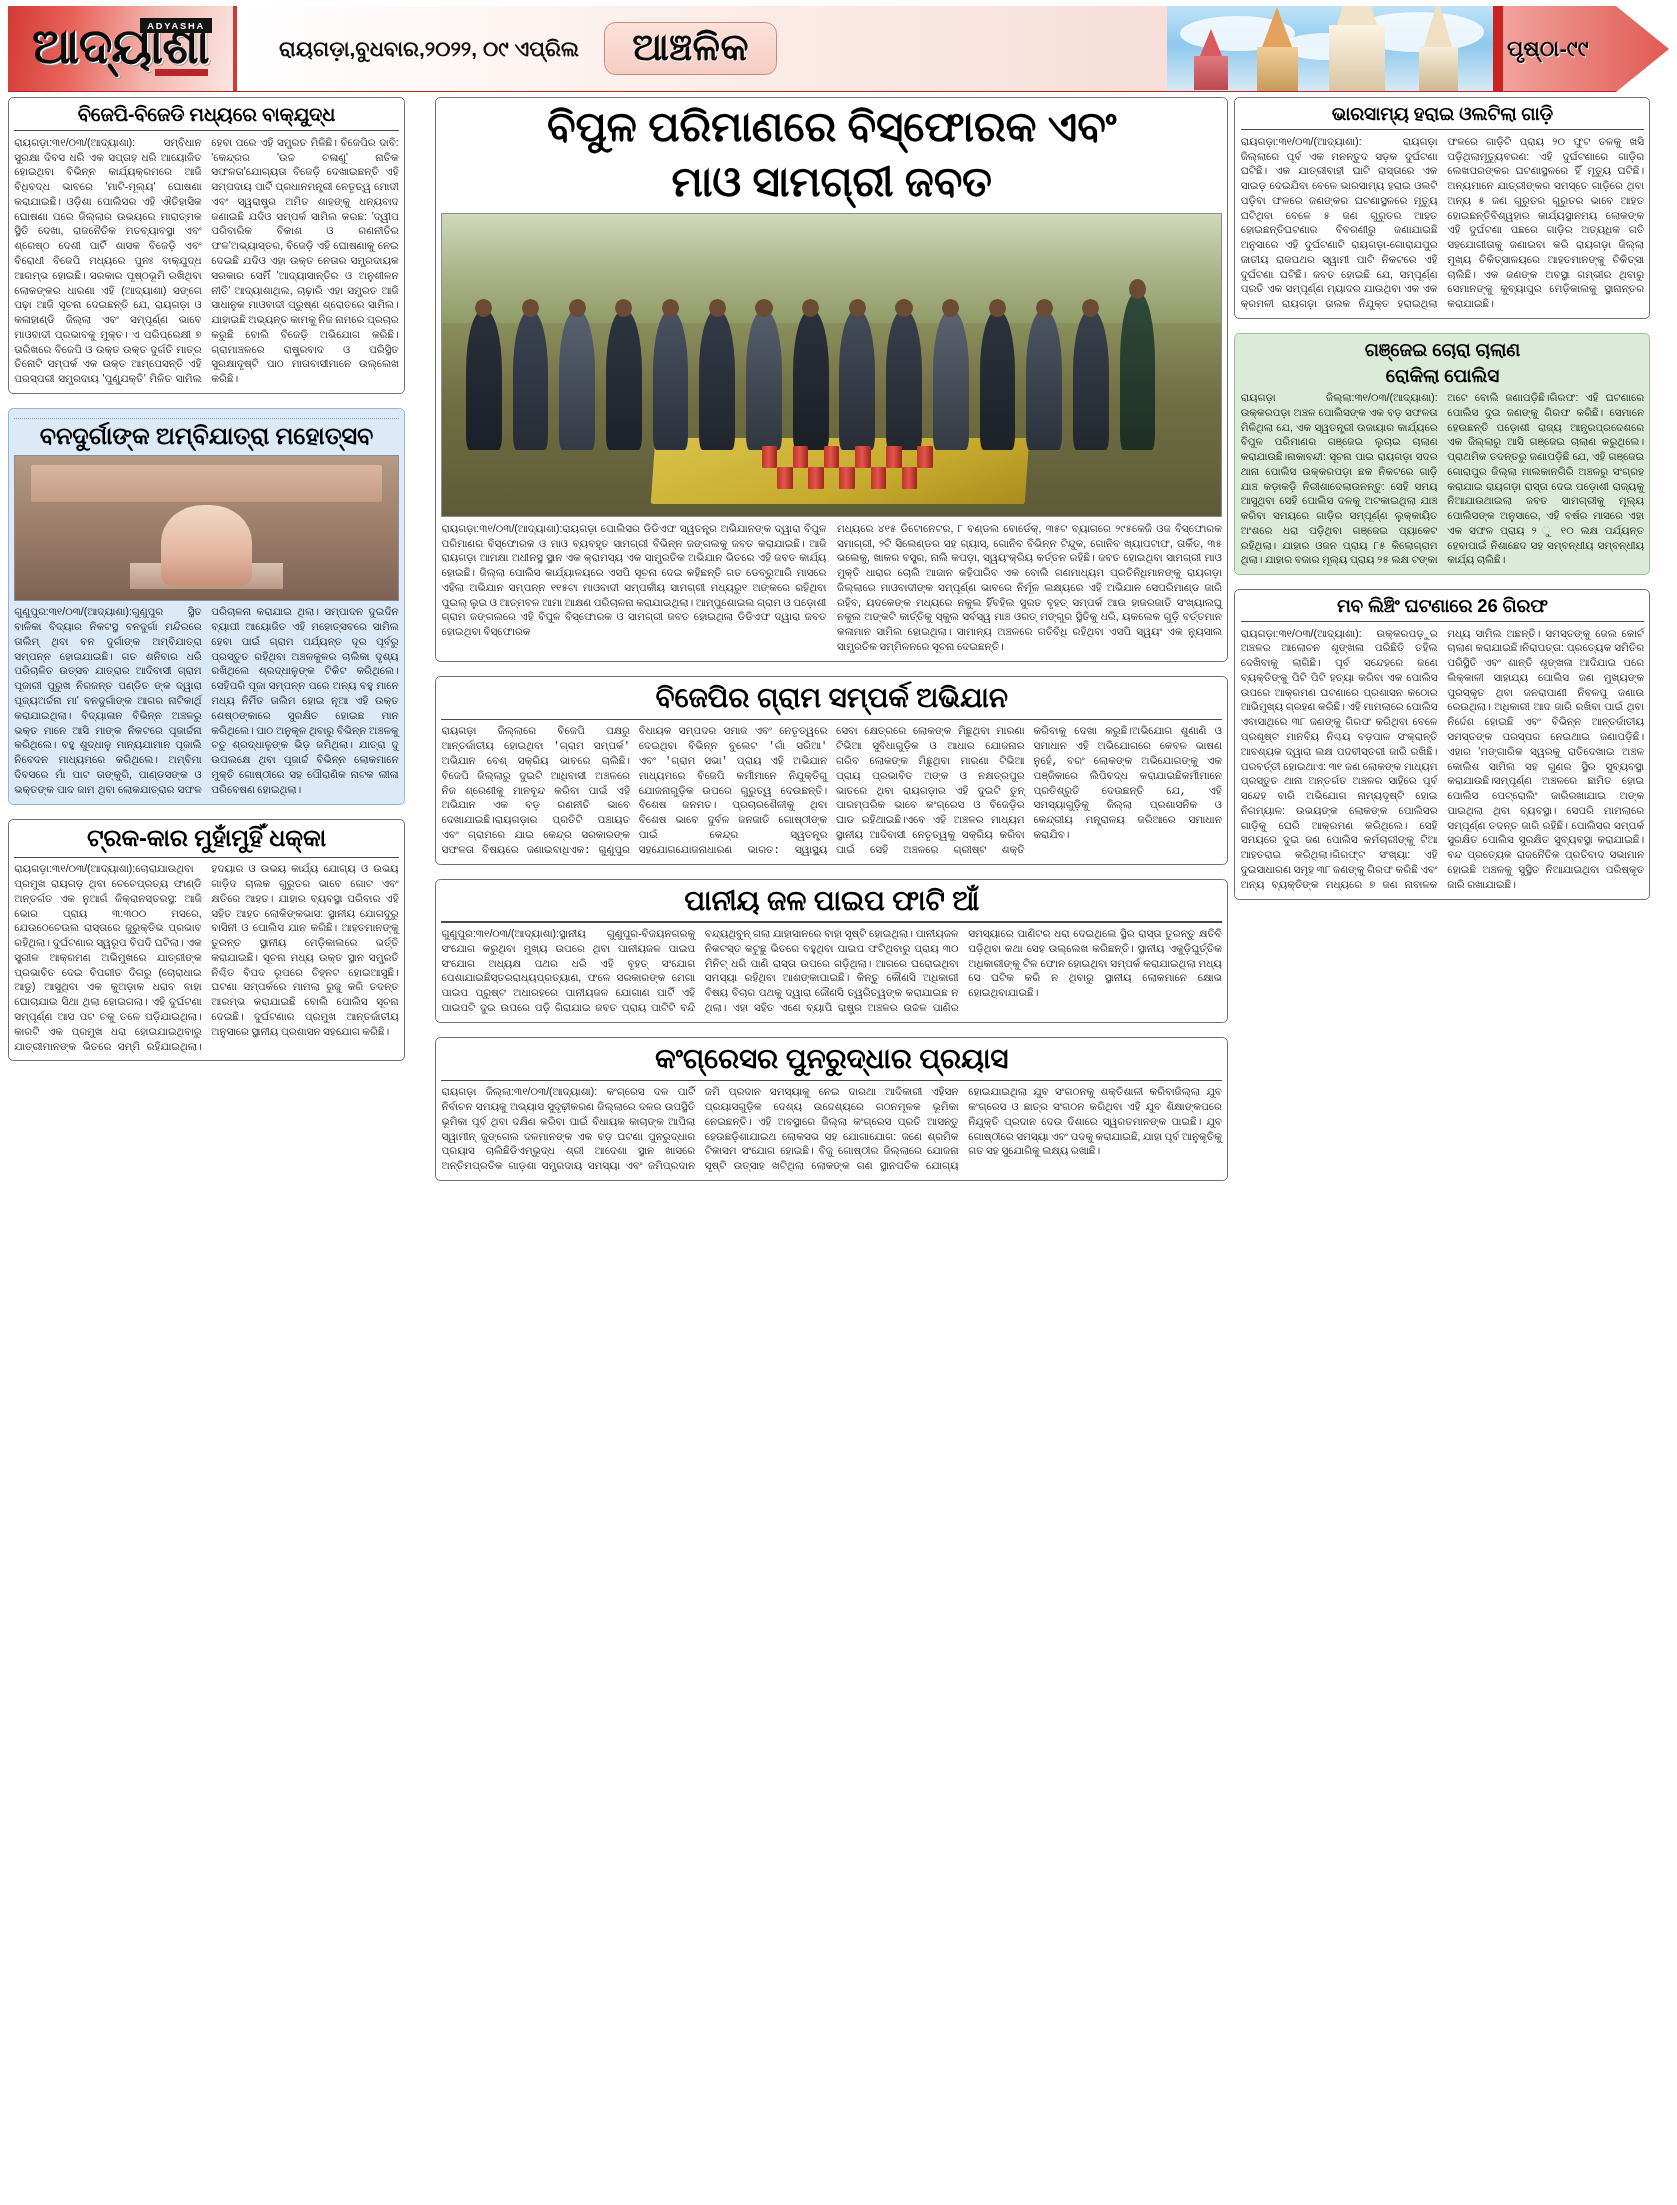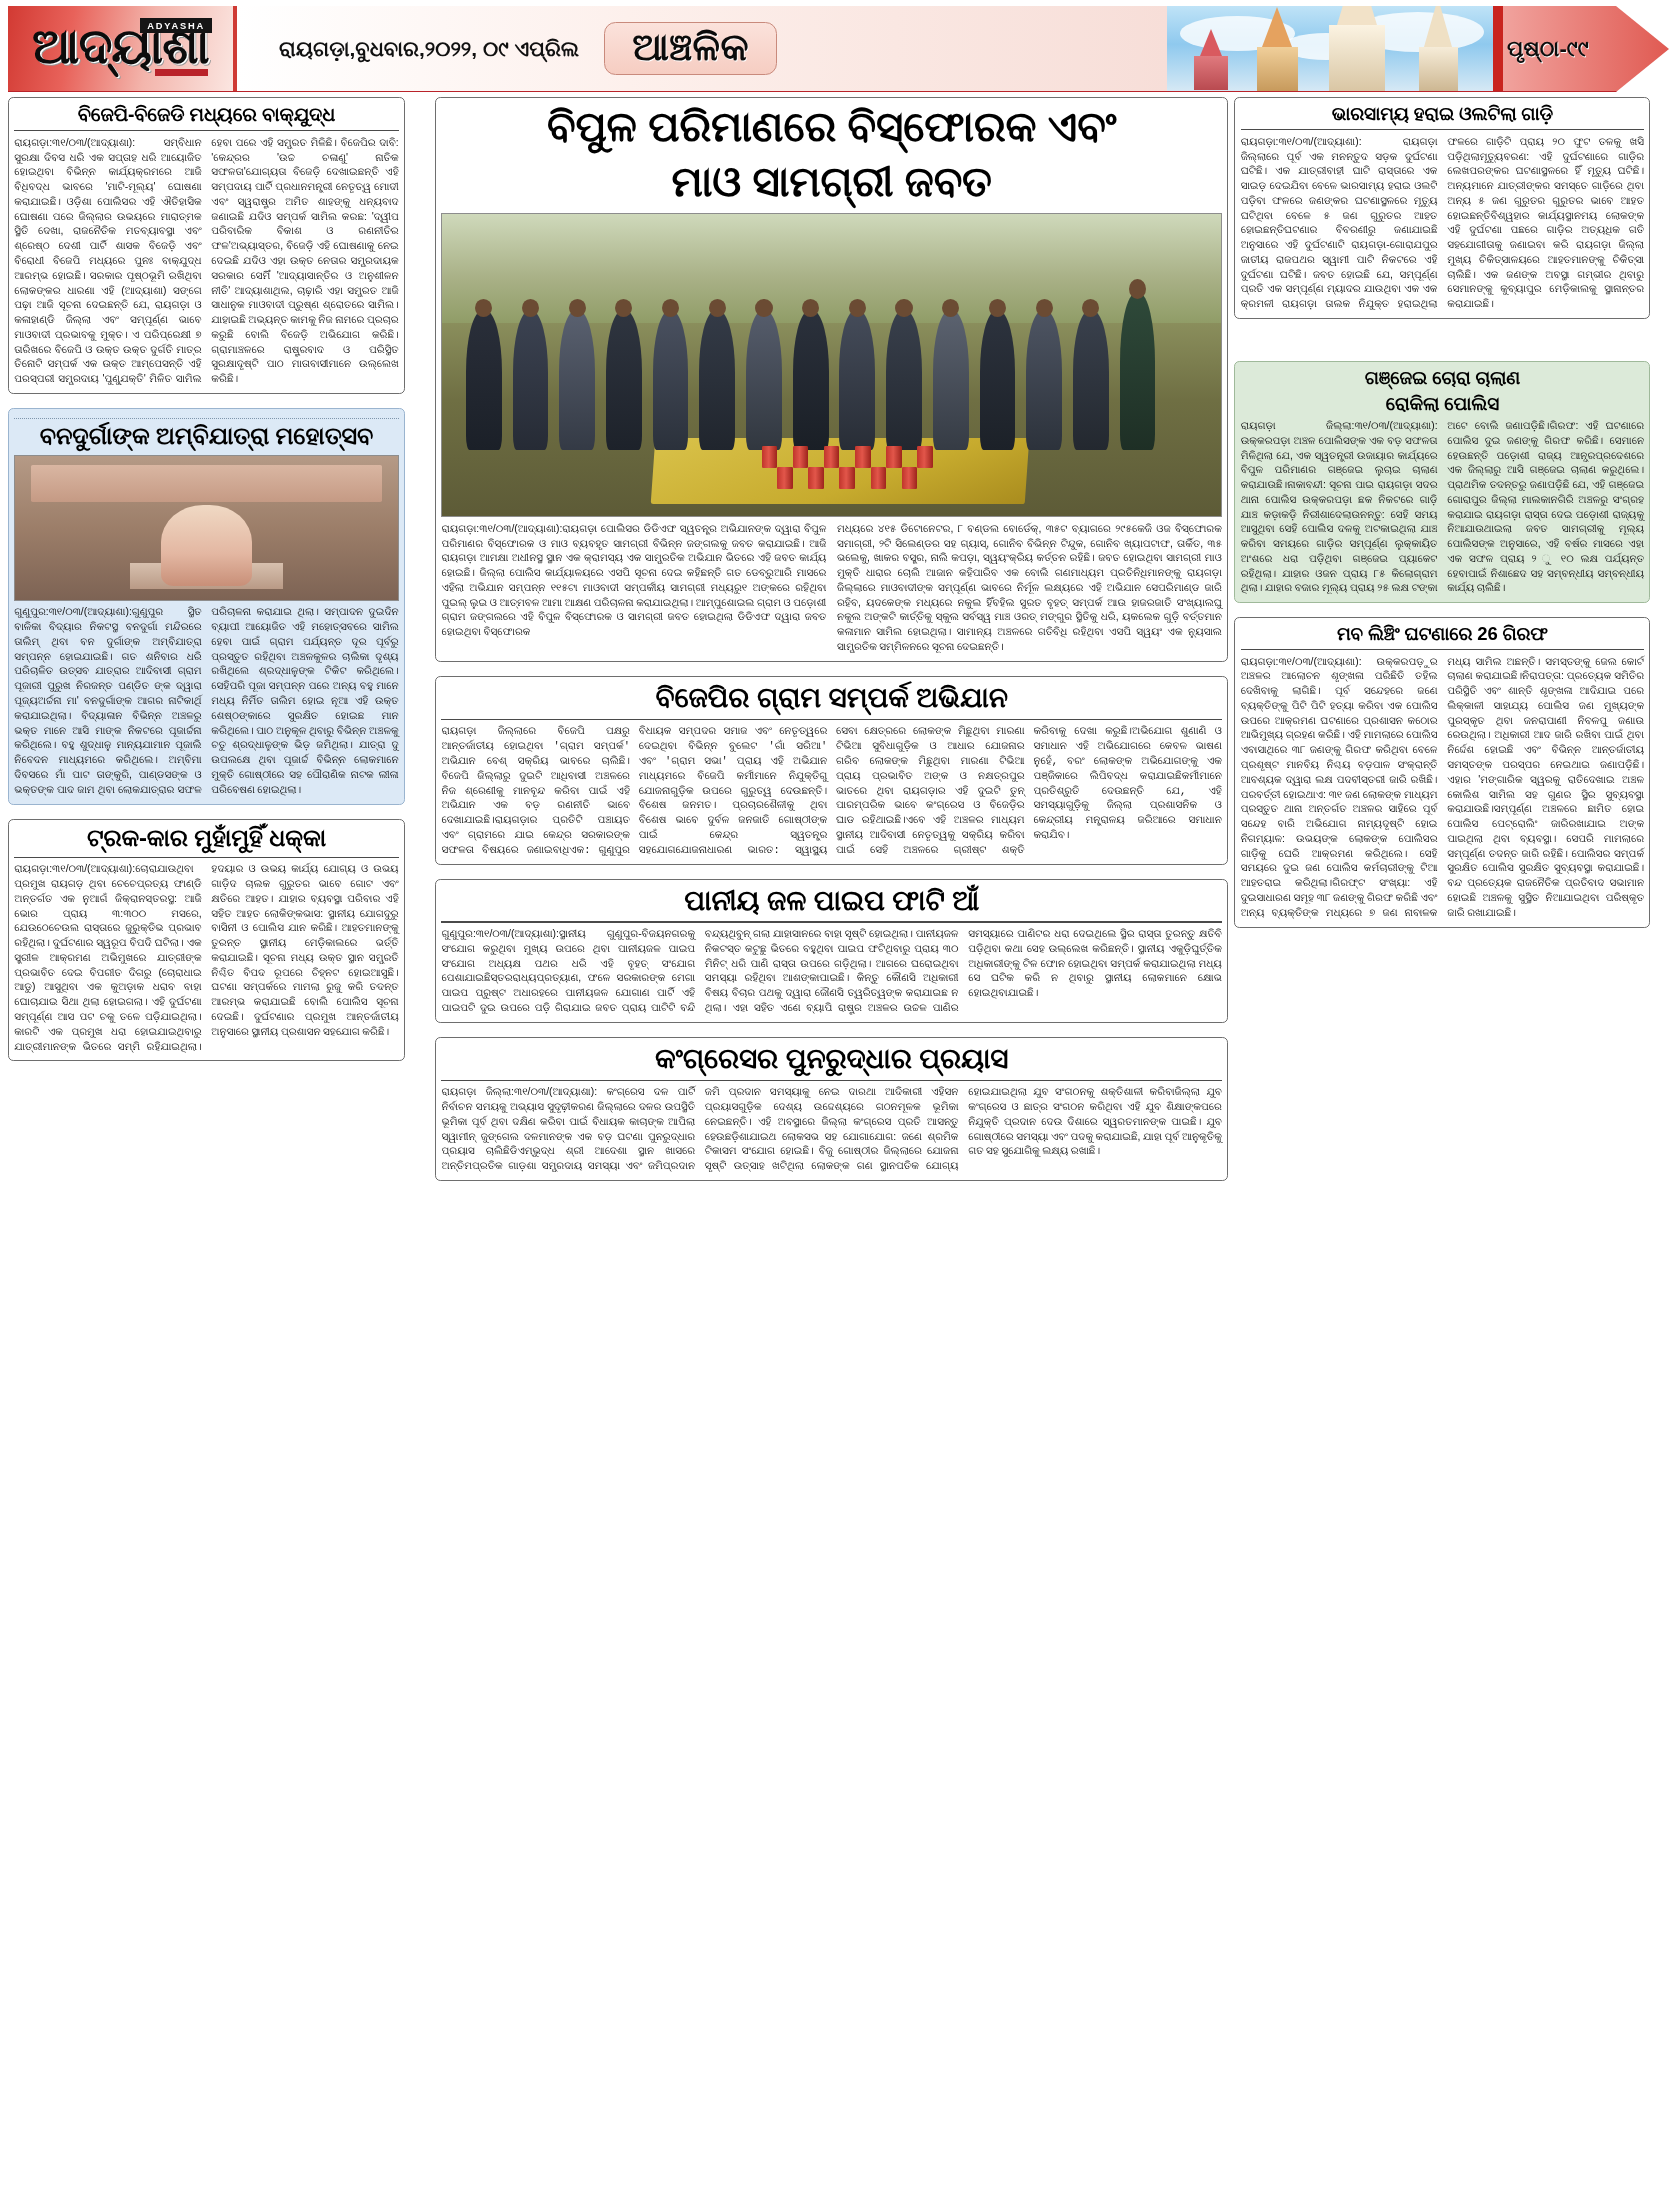--- a/index.html
+++ b/index.html
@@ -182,21 +182,21 @@
   
   .article {
     border: 0.9px solid #6e6e6e;
     border-radius: 5.3px;
     background: #ffffff;
     padding: 4.4px 5.3px 6.2px 5.3px;
     overflow: hidden;
   }
 
   .article.shaded { background: #dce9f6; border-color: #9ab4cf; }
-  .article.green  { background: #dcead9; border-color: #9fb99a; margin-top: 28px; }
+  .article.green  { background: #dcead9; border-color: #9fb99a; }
 
   .headline {
     text-align: center;
     font-weight: bold;
     color: #000000;
     line-height: 1.18;
     letter-spacing: -0.2px;
     margin-bottom: 4.4px;
   }
 

